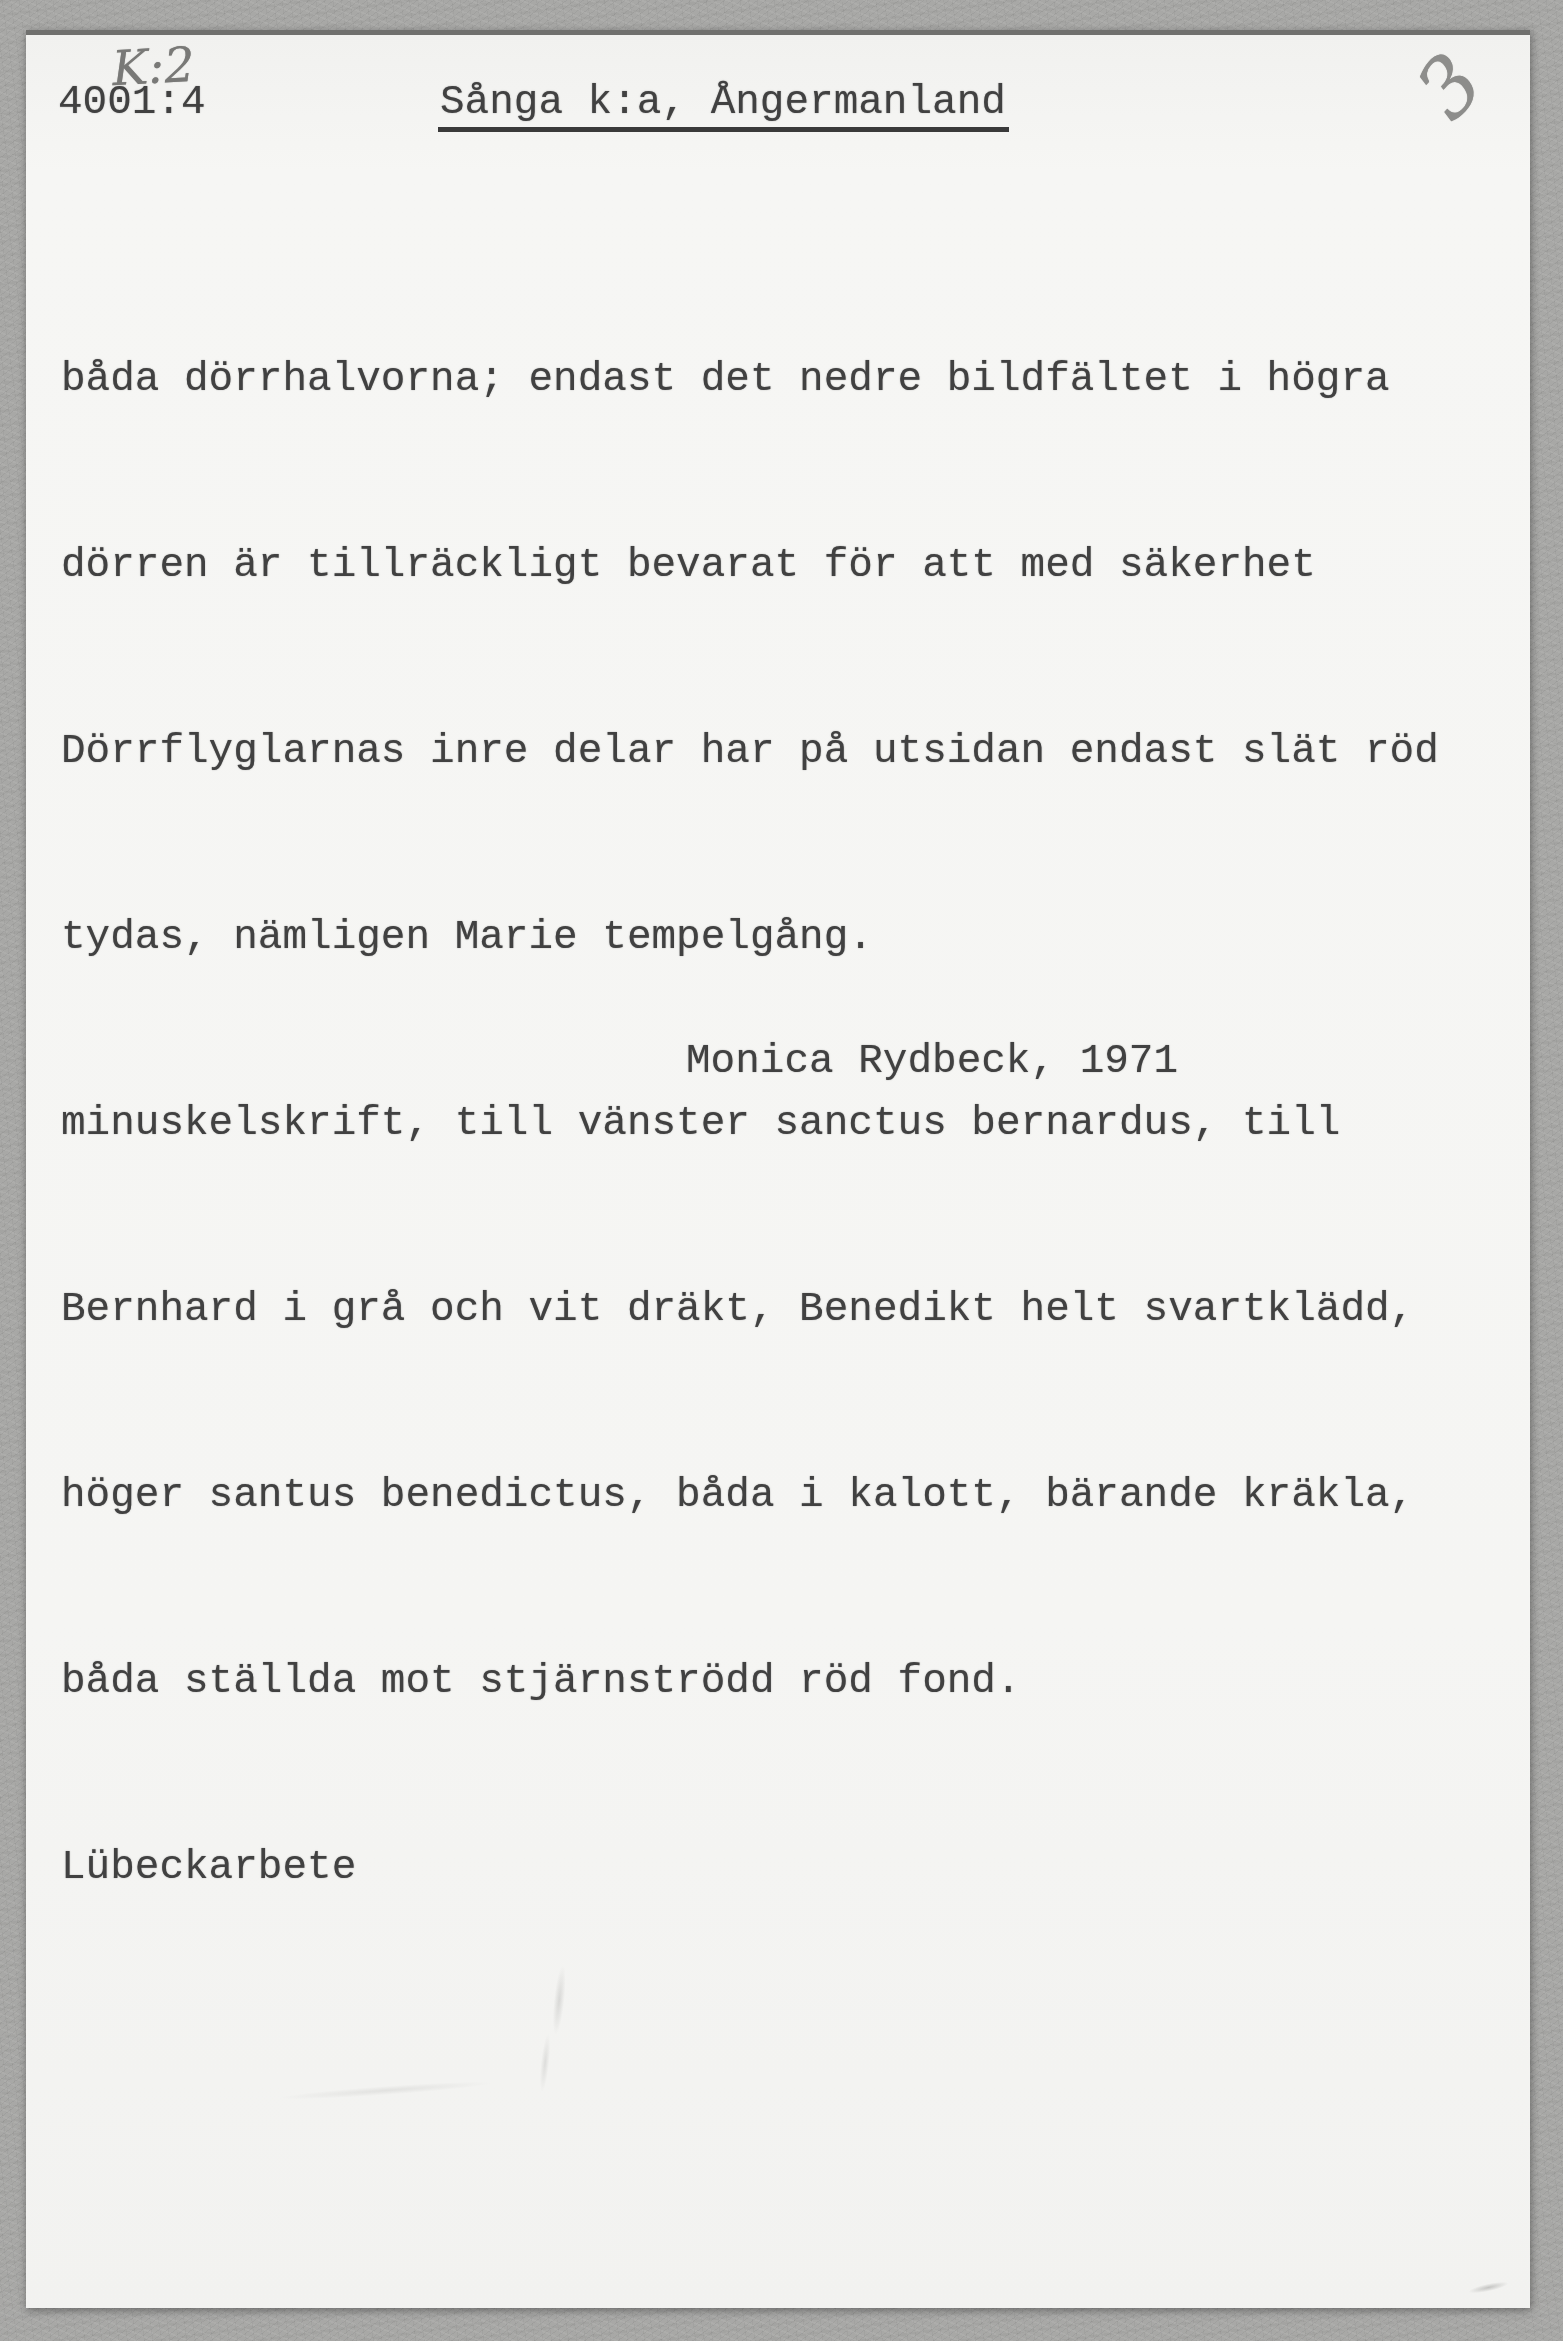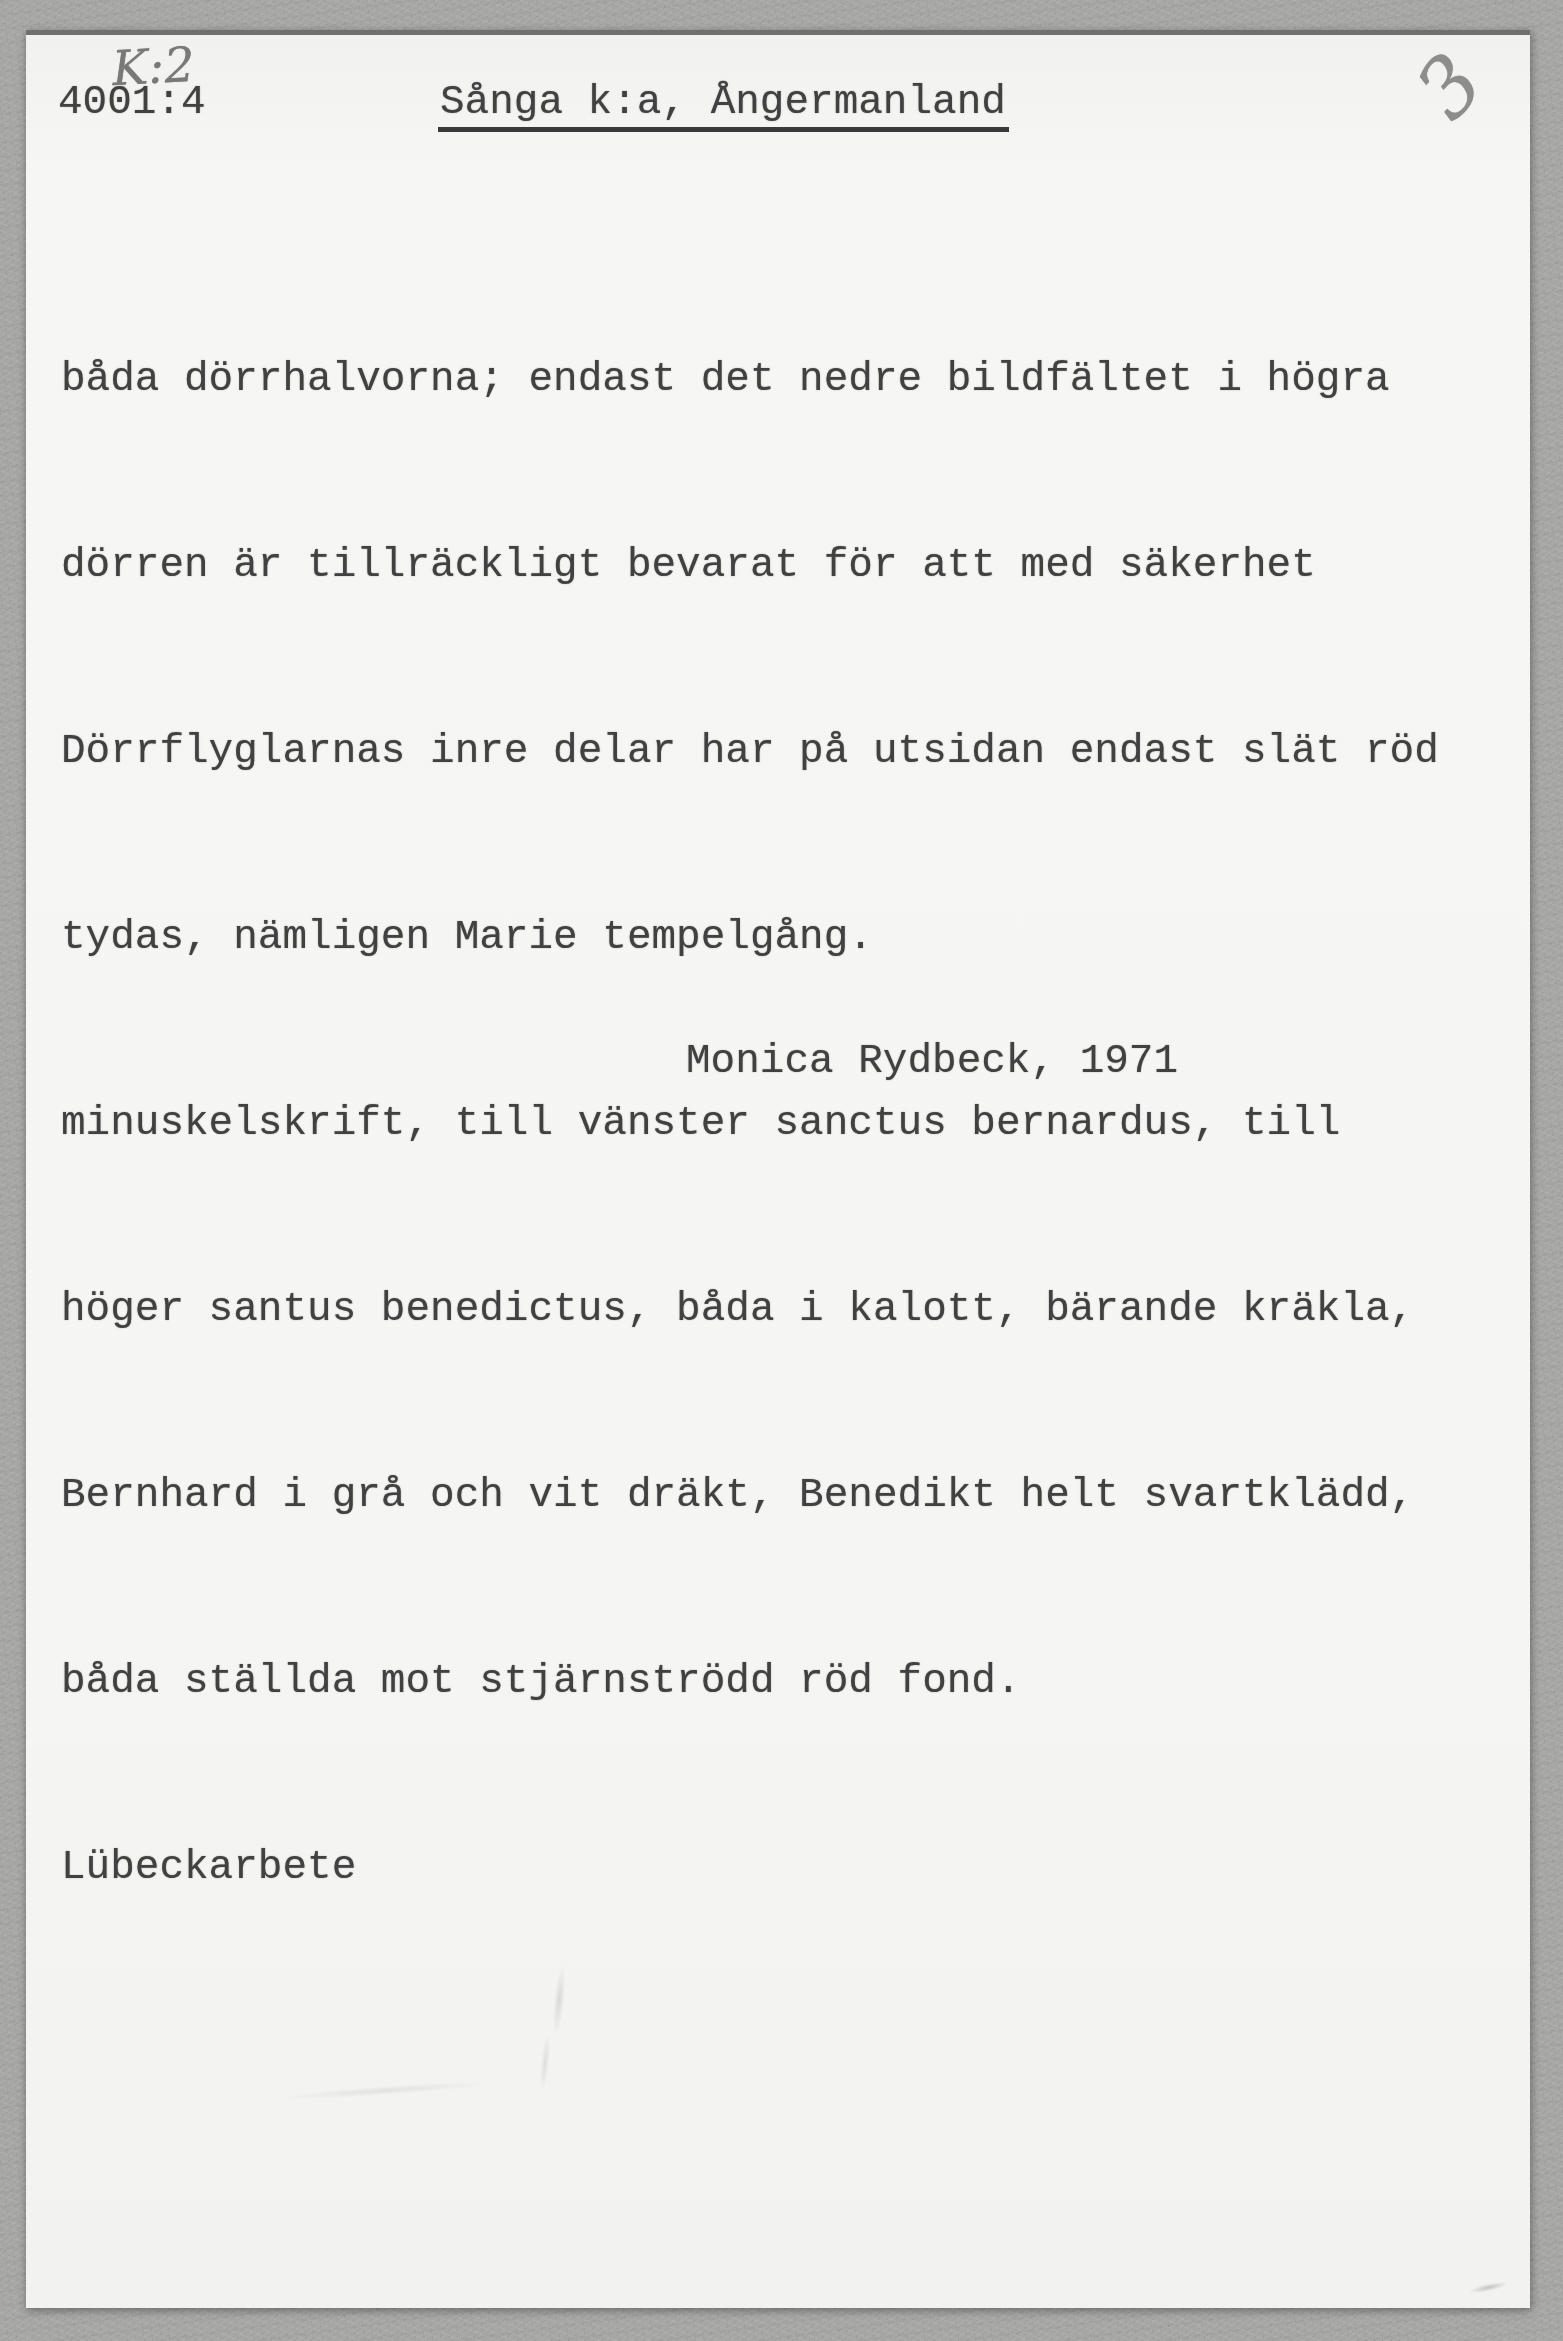--- a/index.html
+++ b/index.html
@@ -102,22 +102,22 @@
 
 
     <div class="pencil pencil-sheet">3</div>
 
     <div class="body-lines">
       <div>båda dörrhalvorna; endast det nedre bildfältet i högra</div>
       <div>dörren är tillräckligt bevarat för att med säkerhet</div>
       <div>Dörrflyglarnas inre delar har på utsidan endast slät röd</div>
       <div>tydas, nämligen Marie tempelgång.</div>
       <div>minuskelskrift, till vänster sanctus bernardus, till</div>
+      <div>Bernhard i grå och vit dräkt, Benedikt helt svartklädd,</div>
       <div>höger santus benedictus, båda i kalott, bärande kräkla,</div>
-      <div>Bernhard i grå och vit dräkt, Benedikt helt svartklädd,</div>
       <div>båda ställda mot stjärnströdd röd fond.</div>
       <div>Lübeckarbete</div>
     </div>
 
     <div class="type" style="left:660px;top:1003px;">Monica Rydbeck, 1971</div>
 
     <div class="smudge smudge-a"></div>
     <div class="smudge smudge-b"></div>
     <div class="smudge crease"></div>
   </div>

